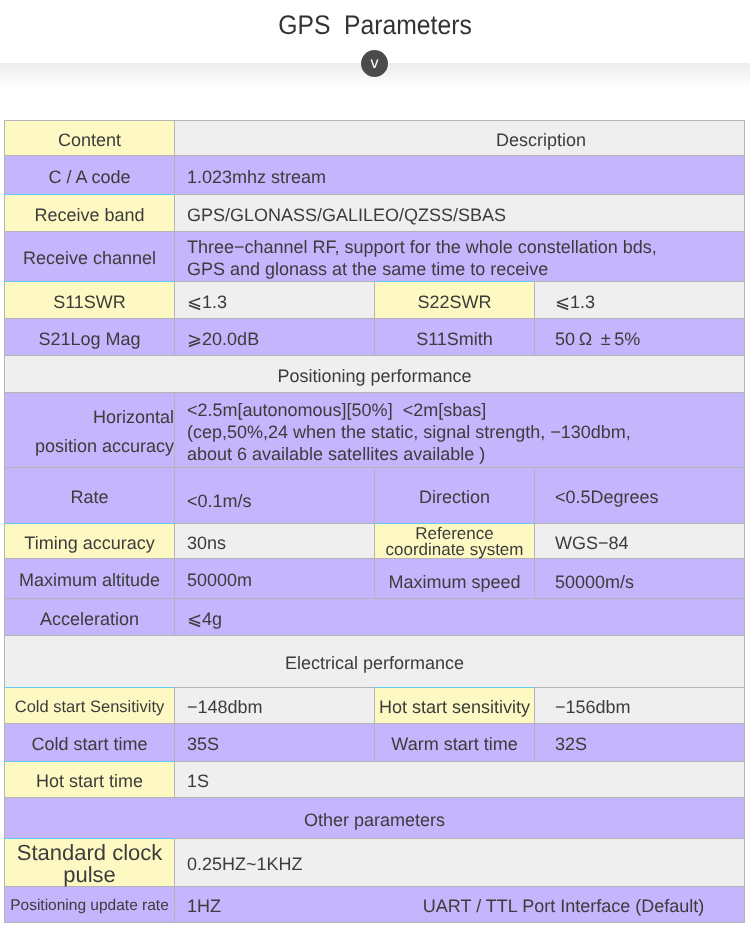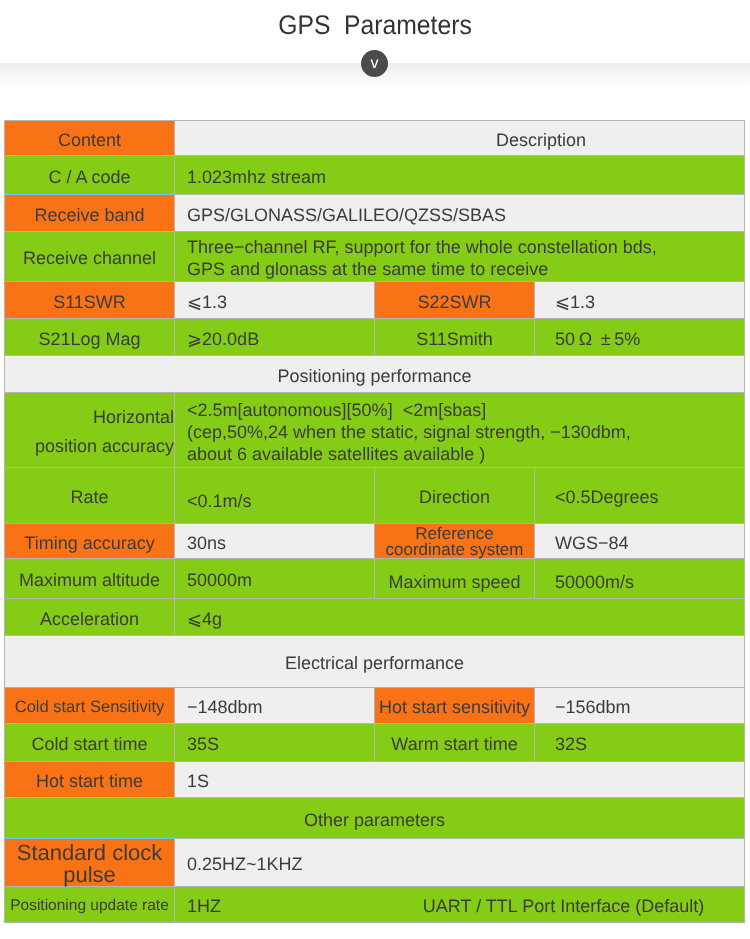--- a/index.html
+++ b/index.html
@@ -13,24 +13,24 @@
   .shadow{position:absolute;left:0;top:63px;width:750px;height:26px;
           background:linear-gradient(to bottom,#eeeeee 0%,#f0f0f0 22%,#f8f8f8 58%,#fdfdfd 85%,#ffffff 100%);}
   .badge{position:absolute;left:361px;top:50px;width:27px;height:27px;border-radius:50%;
          background:#4b4b4b;color:#ffffff;font-size:16px;text-align:center;line-height:27px;}
   .tbl{position:absolute;left:4px;top:120px;width:740px;border-collapse:separate;
        border-spacing:0;table-layout:fixed;
        border-right:1px solid #b4b4b4;border-bottom:1px solid #b4b4b4;}
   .tbl td{border-left:1px solid #b4b4b4;border-top:1px solid #b4b4b4;
           font-size:18px;color:#3c3c3c;padding:3px 0 0 0;
           vertical-align:middle;line-height:22px;white-space:pre-line;}
-  td.accent{background:#f97316;border-top-color:#62c9fb;}
+  td.accent{background:#fef9c3;border-top-color:#62c9fb;}
   .tbl tr:first-child td{border-top-color:#b4b4b4;}
   td.stripe{background:#efefef;}
-  td.white{background:#84cc16;}
+  td.white{background:#c4b5fd;}
   td.center{text-align:center;}
   td.left{text-align:left;padding-left:12px;}
   td.left4{text-align:left;padding-left:20px;}
   td.desc{text-align:right;padding-right:158px;}
   td.center-right{text-align:center;padding-left:9px;}
   td.wrap{font-size:17px;line-height:16px;white-space:normal;padding-top:2px;}
   td.lhwide{line-height:29px;text-align:right;}
   td.nobl{border-left:0;}
   td.nobr{border-right:0;}
 </style>

